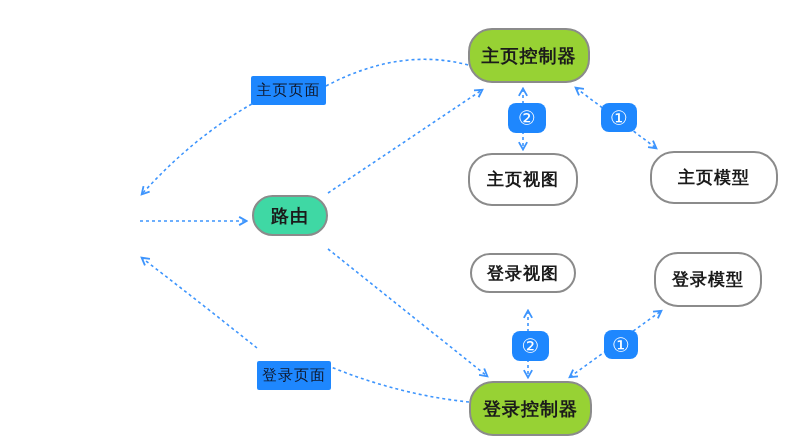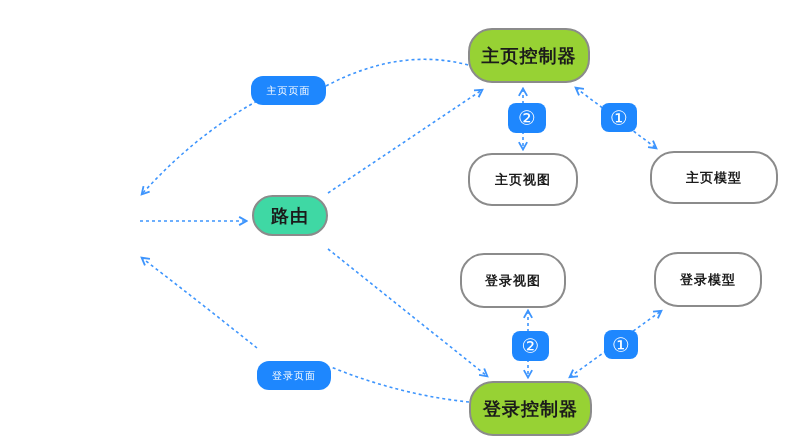--- a/index.html
+++ b/index.html
@@ -7,23 +7,23 @@
   .canvas{position:relative;width:789px;height:447px;background:#fff;overflow:hidden;}
   .edges{position:absolute;left:0;top:0;width:789px;height:447px;z-index:1;}
   .edge{fill:none;stroke:var(--arrow);stroke-width:1.6;stroke-dasharray:3 3;}
   .arrowhead{fill:none;stroke:var(--arrow);stroke-width:2;}
   .node{position:absolute;z-index:2;display:flex;align-items:center;justify-content:center;
         box-sizing:border-box;border:2px solid var(--border);border-radius:24px;
         font-weight:bold;font-size:18px;color:#1b1b1b;letter-spacing:1px;font-family:Liberation Mono, monospace;}
   .orange{background:var(--orange);}
   .teal{background:var(--teal);}
   .green{background:var(--green);}
-  .white{background:#ffffff;font-size:13px;}
+  .white{background:#ffffff;font-size:17px;}
   .chip{position:absolute;z-index:3;display:flex;align-items:center;justify-content:center;
-        background:var(--blue);color:#ffffff;border-radius:12px;font-size:10px;font-weight:500;
+        background:var(--blue);color:#0f172a;border-radius:2px;font-size:15px;font-weight:500;
         letter-spacing:1px;}
   .badge{position:absolute;z-index:3;display:flex;align-items:center;justify-content:center;
         background:var(--blue);color:#fff;border-radius:8px;font-size:20px;}
 </style>
 </head>
 <body>
 
 <div class="canvas">
 
   <svg class="edges" viewBox="0 0 789 447" xmlns="http://www.w3.org/2000/svg">
@@ -56,21 +56,21 @@
 
 
   <div class="node teal" style="left:252px;top:195px;width:76px;height:41px">路由</div>
 
   <div class="node green" style="left:468px;top:28px;width:122px;height:55px">主页控制器</div>
 
   <div class="node white" style="left:468px;top:153px;width:110px;height:53px">主页视图</div>
 
   <div class="node white" style="left:650px;top:151px;width:128px;height:53px">主页模型</div>
 
-  <div class="node white" style="left:460px;top:253px;width:106px;height:55px">登录视图</div>
+  <div class="node white" style="left:470px;top:253px;width:106px;height:40px">登录视图</div>
 
   <div class="node green" style="left:469px;top:381px;width:123px;height:55px">登录控制器</div>
 
   <div class="node white" style="left:654px;top:252px;width:108px;height:55px">登录模型</div>
 
   <div class="chip" style="left:251px;top:76px;width:75px;height:29px">主页页面</div>
 
   <div class="chip" style="left:257px;top:361px;width:74px;height:29px">登录页面</div>
 
   <div class="badge" style="left:508px;top:103px;width:38px;height:30px">②</div>

